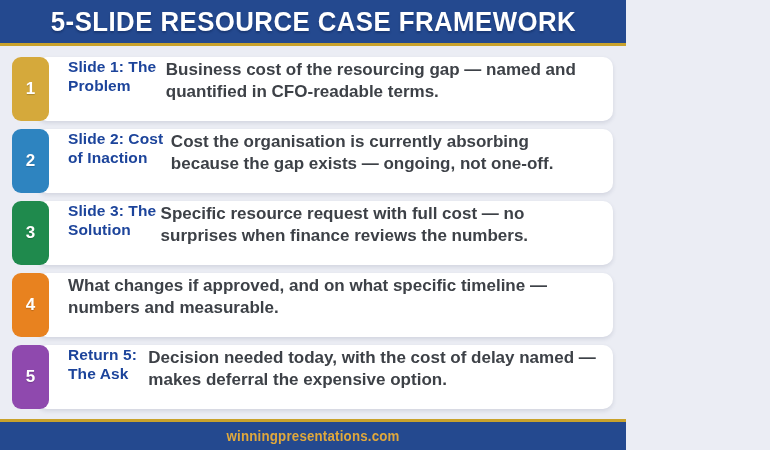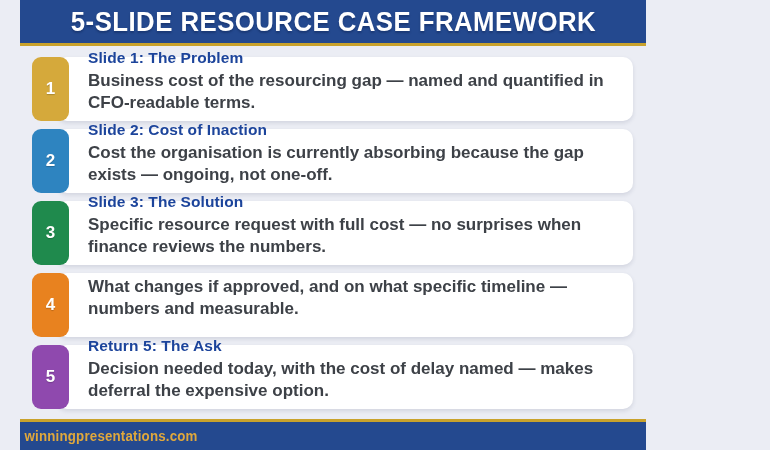--- a/index.html
+++ b/index.html
@@ -11,21 +11,20 @@
     height: 450px;
     font-family: "Liberation Sans", sans-serif;
     overflow: hidden;
     background: #EBEDF4;
   }
   .page {
     width: 626px;
     height: 450px;
     display: flex;
     flex-direction: column;
-    margin-left: 20px;
   }
   
   .header {
     height: 43px;
     background: #24498F;
     border-bottom: 3px solid #C9A22C;
     display: flex;
     align-items: center;
     justify-content: center;
     flex: 0 0 auto;
@@ -68,21 +67,21 @@
     z-index: 2;
     text-shadow: 0 1px 1px rgba(0,0,0,0.2);
   }
   .card {
     flex: 1 1 auto;
     background: #FFFFFF;
     border-radius: 10px;
     margin-left: -12px;
     padding: 0 14px 16px 31px;
     display: flex;
-    flex-direction: column;
+    flex-direction: row;
     justify-content: center;
     box-shadow: 0 2px 4px rgba(55, 62, 100, 0.14);
     position: relative;
     z-index: 1;
   }
   .card-title {
     color: #1C449B;
     font-weight: bold;
     font-size: 15.5px;
     line-height: 1.25;
@@ -96,21 +95,21 @@
     margin-top: 2px;
   }
   
   .footer {
     height: 28px;
     flex: 0 0 auto;
     background: #24498F;
     border-top: 3px solid #C9A22C;
     display: flex;
     align-items: center;
-    justify-content: flex-start;
+    justify-content: center;
   }
   .footer-site {
     color: #E0A83C;
     font-weight: bold;
     font-size: 14px;
     letter-spacing: 0.2px;
     transform: scaleX(0.95);
   }
 </style>
 </head>

